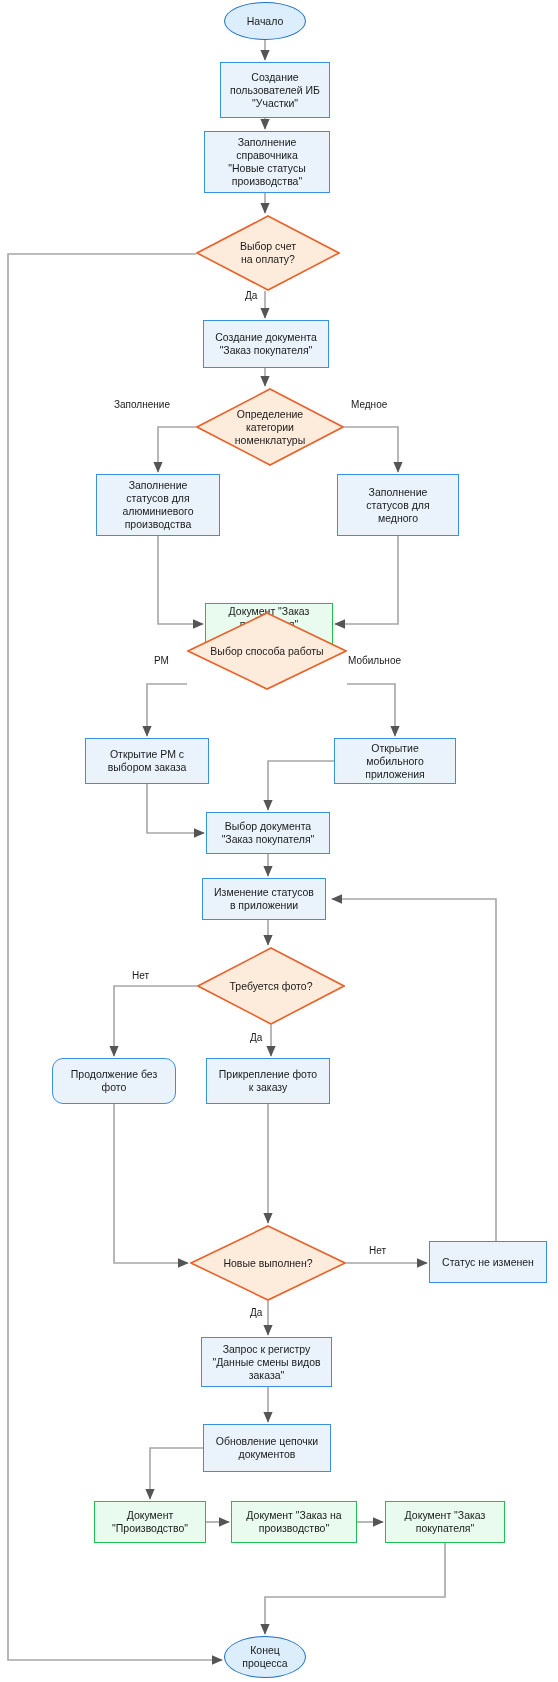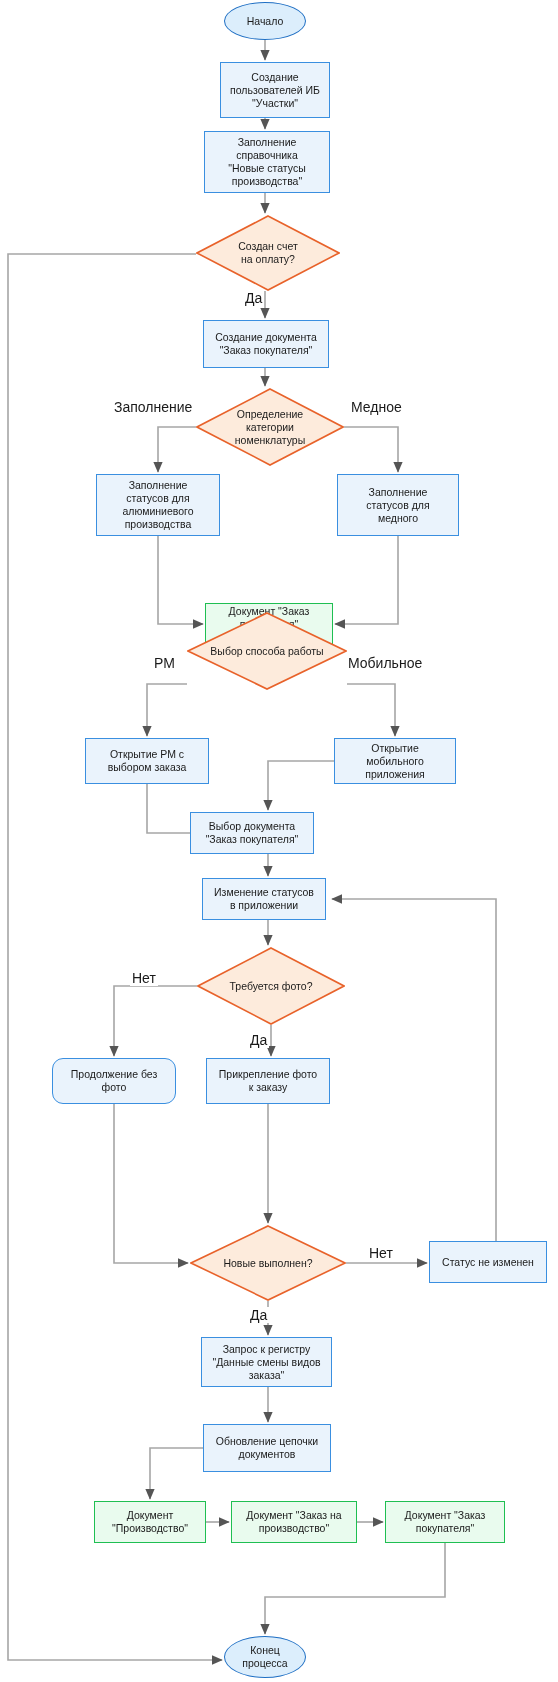--- a/index.html
+++ b/index.html
@@ -25,21 +25,21 @@
   .process{background:#eaf3fc;border:1.4px solid #3a8fe0;}
   .document{background:#e9fbee;border:1.4px solid #1fbf52;}
   .terminator{
     background:#dceefc;border:1.8px solid #1f6fc4;border-radius:50%;
   }
   .decision{background:transparent;border:none;}
   .decision .dlabel{position:relative;z-index:2;}
   .decision svg.dshape{position:absolute;left:0;top:0;width:100%;height:100%;z-index:1;}
   .edgelabel{
     position:absolute;
-    font-size:14px;
+    font-size:10px;
     color:#1a1a1a;
     background:#ffffff;
     padding:0 2px;
     white-space:nowrap;
   }
 </style>
 </head>
 <body>
 
 <div id="canvas">
@@ -127,21 +127,21 @@
     <span>Заполнение
 справочника
 "Новые статусы
 производства"</span>
   </div>
 
   <div class="node decision" style="left:196px;top:215px;width:144px;height:76px;">
     <svg class="dshape" viewBox="0 0 144 76" preserveAspectRatio="none">
       <polygon points="72,1 143,38 72,75 1,38" fill="#fdebdc" stroke="#e8622a" stroke-width="1.6"></polygon>
     </svg>
-    <span class="dlabel">Создан счет
+    <span class="dlabel">Выбор счет
 на оплату?</span>
   </div>
 
   <div class="node process" style="left:203px;top:320px;width:126px;height:48px;">
     <span>Создание документа
 "Заказ покупателя"</span>
   </div>
 
   <div class="node decision" style="left:196px;top:388px;width:148px;height:78px;">
     <svg class="dshape" viewBox="0 0 148 78" preserveAspectRatio="none">
@@ -182,21 +182,21 @@
     <span>Открытие РМ с
 выбором заказа</span>
   </div>
 
   <div class="node process" style="left:334px;top:738px;width:122px;height:46px;">
     <span>Открытие
 мобильного
 приложения</span>
   </div>
 
-  <div class="node process" style="left:190px;top:812px;width:124px;height:42px;">
+  <div class="node process" style="left:206px;top:812px;width:124px;height:42px;">
     <span>Выбор документа
 "Заказ покупателя"</span>
   </div>
 
   <div class="node process" style="left:202px;top:878px;width:124px;height:42px;">
     <span>Изменение статусов
 в приложении</span>
   </div>
 
   <div class="node decision" style="left:197px;top:947px;width:148px;height:78px;">

